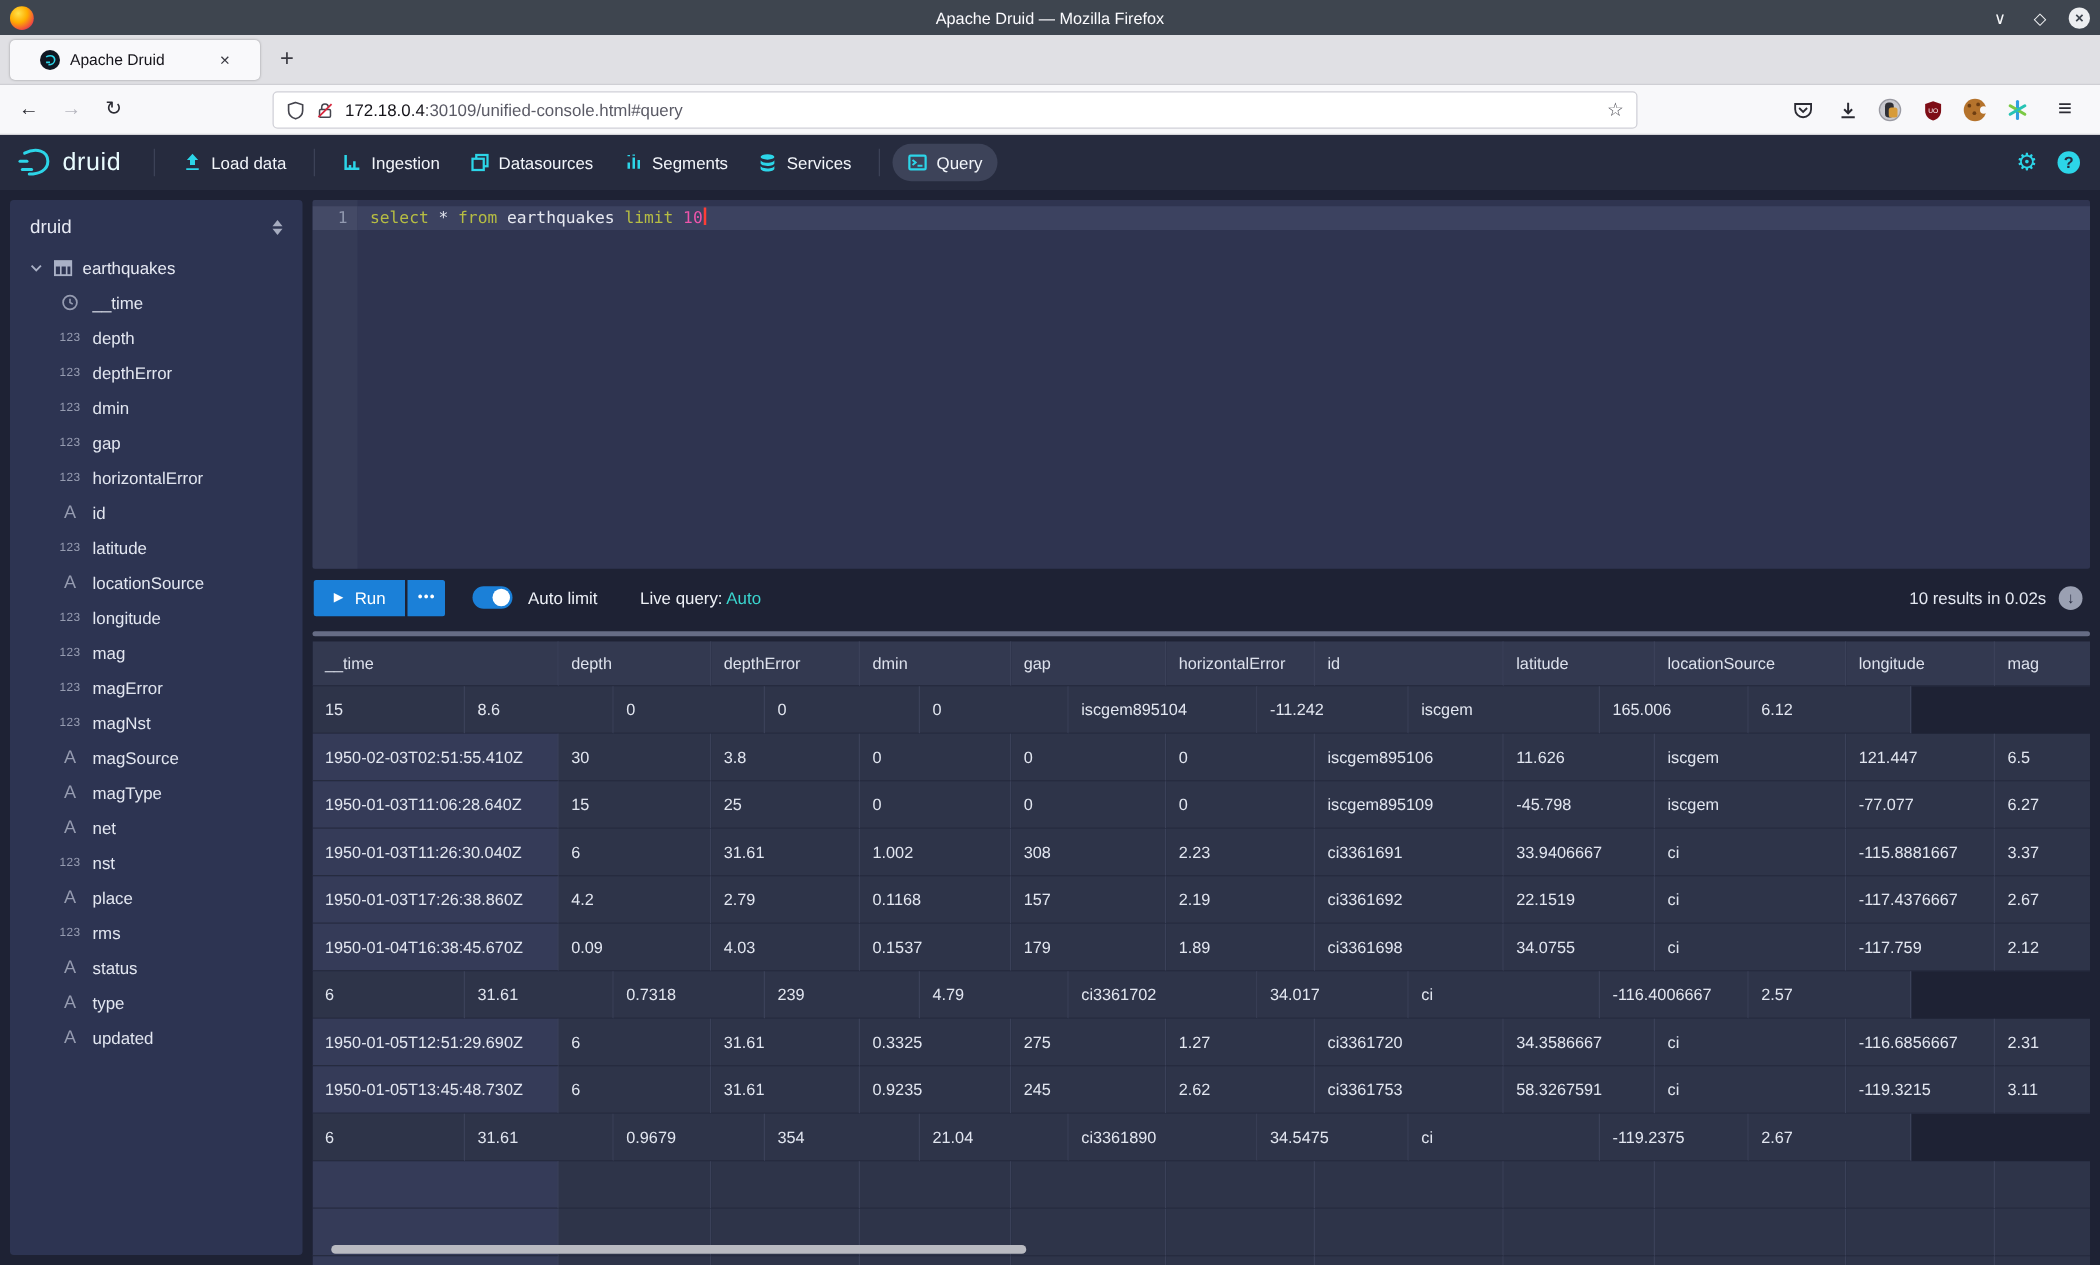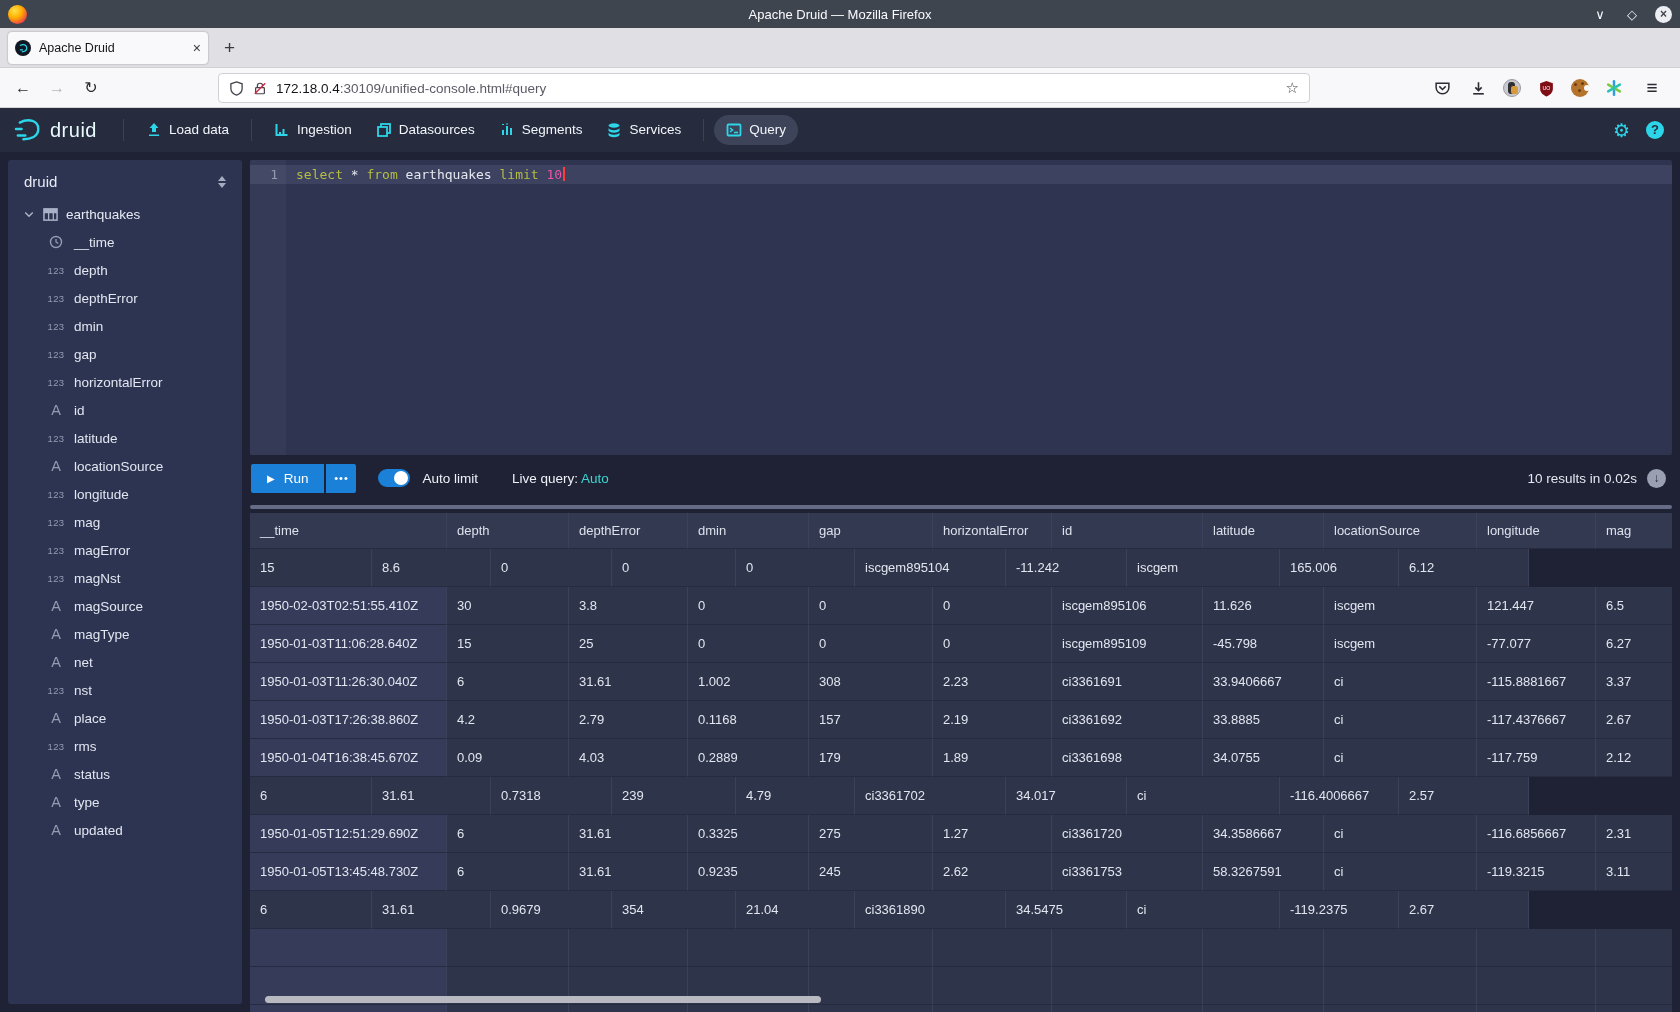--- a/index.html
+++ b/index.html
@@ -11,21 +11,21 @@
   .ffx-logo { width:19px; height:19px; border-radius:50%; margin-left:8px;
     background:radial-gradient(circle at 35% 30%, #ffe14a 0%, #ffae00 40%, #f2553a 70%, #b5007f 100%); }
   .titlebar-title { position:absolute; left:0; right:0; text-align:center; color:#fbfbfe; font-size:13px; }
   .win-controls { position:absolute; right:8px; top:0; height:28px; display:flex; align-items:center; gap:14px; color:#f6f7f9; }
   .win-btn { font-size:13px; width:18px; text-align:center; cursor:default; }
   .win-close { width:17px; height:17px; border-radius:50%; background:#eceef1; color:#3e454f; font-size:12px; line-height:17px; font-weight:bold; }
 
   
   .tabbar { height:40px; background:#e0e0e4; display:flex; align-items:center; border-bottom:1px solid #cfcfd4; }
   .tab { width:200px; height:32px; margin-left:8px; background:#f9f9fb; border-radius:4px;
-    box-shadow:0 0 2px rgba(0,0,0,.35); display:flex; align-items:center; padding:0 7px; gap:8px; }
+    box-shadow:0 0 2px rgba(0,0,0,.35); display:flex; align-items:center; padding:0 24px; gap:8px; }
   .favicon { width:16px; height:16px; border-radius:50%; background:#101722; display:flex; align-items:center; justify-content:center; flex:none; }
   .tab-title { font-size:12.5px; color:#15141a; flex:1; white-space:nowrap; overflow:hidden; }
   .tab-close { color:#3a3a42; font-size:14px; }
   .newtab { font-size:19px; color:#3a3a42; margin-left:16px; }
 
   
   .navbar { height:40px; background:#f8f8fa; border-bottom:1px solid #d4d4d8; position:relative; }
   .nav-btn { position:absolute; top:7px; width:26px; height:26px; text-align:center; line-height:26px; font-size:16px; color:#2b2b33; border-radius:4px; }
   .nav-btn.disabled { color:#b6b6bf; }
   .urlbar { position:absolute; left:218px; top:5px; width:1092px; height:30px; background:#ffffff;
@@ -34,21 +34,21 @@
   .url-text b { color:#15141a; font-weight:normal; }
   .url-star { color:#45454e; font-size:15px; }
   .tool-ic { position:absolute; top:8px; width:24px; height:24px; display:flex; align-items:center; justify-content:center; color:#2b2b33; }
   .ext-circle { width:18px; height:18px; border-radius:50%; }
 
   
   .appheader { height:44px; background:#262b3e; display:flex; align-items:center; color:#f2f5fa; padding-left:14px; }
   .dlogo { display:flex; align-items:center; gap:6px; margin-right:16px; }
   .dlogo-word { font-size:20px; color:#e8fbfe; letter-spacing:.5px; }
   .hdr-sep { width:1px; height:22px; background:#3c4257; margin:0 10px; }
-  .hdr-item { display:flex; gap:7px; font-size:13.5px; padding:7px 12px; border-radius:16px; }
+  .hdr-item { display:flex; align-items:center; gap:7px; font-size:13.5px; padding:7px 12px; border-radius:16px; }
   .hdr-item .ic { display:flex; color:#2cd5e8; }
   .hdr-item.active { background:#3d4359; }
   .hdr-right { margin-left:auto; display:flex; align-items:center; gap:16px; margin-right:16px; color:#2cd5e8; }
   .gear { font-size:19px; }
   .help-circle { width:18px; height:18px; border-radius:50%; background:#2cd5e8; color:#262b3e; font-weight:bold; font-size:13px; text-align:center; line-height:18px; }
 
   
   .main { position:absolute; top:152px; left:0; right:0; bottom:0; }
 
   
@@ -498,30 +498,30 @@
           <div class="tcell" style="width: 130px;">3.37</div>
         </div>
         <div class="trow">
           <div class="tcell timecol" style="width: 197px;">1950-01-03T17:26:38.860Z</div>
           <div class="tcell" style="width: 122px;">4.2</div>
           <div class="tcell" style="width: 119px;">2.79</div>
           <div class="tcell" style="width: 121px;">0.1168</div>
           <div class="tcell" style="width: 124px;">157</div>
           <div class="tcell" style="width: 119px;">2.19</div>
           <div class="tcell" style="width: 151px;">ci3361692</div>
-          <div class="tcell" style="width: 121px;">33.8885</div>
+          <div class="tcell" style="width: 121px;">22.1519</div>
           <div class="tcell" style="width: 153px;">ci</div>
           <div class="tcell" style="width: 119px;">-117.4376667</div>
           <div class="tcell" style="width: 130px;">2.67</div>
         </div>
         <div class="trow">
           <div class="tcell timecol" style="width: 197px;">1950-01-04T16:38:45.670Z</div>
           <div class="tcell" style="width: 122px;">0.09</div>
           <div class="tcell" style="width: 119px;">4.03</div>
-          <div class="tcell" style="width: 121px;">0.2889</div>
+          <div class="tcell" style="width: 121px;">0.1537</div>
           <div class="tcell" style="width: 124px;">179</div>
           <div class="tcell" style="width: 119px;">1.89</div>
           <div class="tcell" style="width: 151px;">ci3361698</div>
           <div class="tcell" style="width: 121px;">34.0755</div>
           <div class="tcell" style="width: 153px;">ci</div>
           <div class="tcell" style="width: 119px;">-117.759</div>
           <div class="tcell" style="width: 130px;">2.12</div>
         </div>
         <div class="trow">
           <div class="tcell" style="width: 122px;">6</div>

